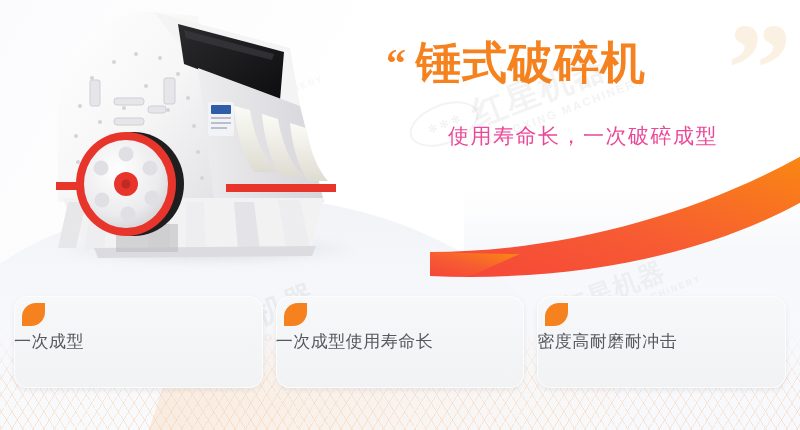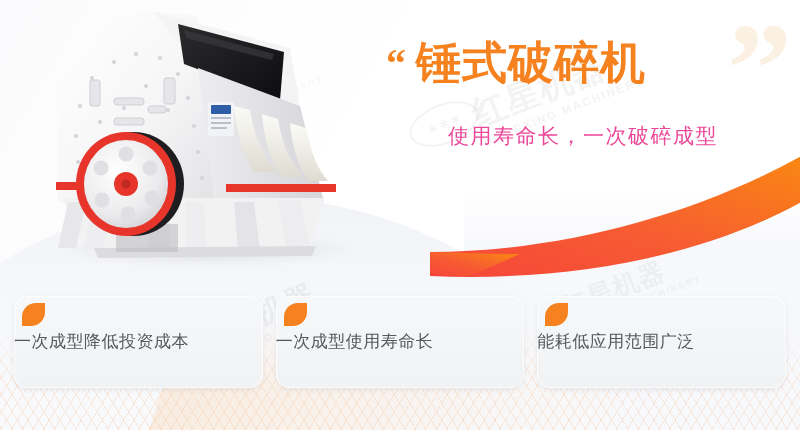--- a/index.html
+++ b/index.html
@@ -329,27 +329,26 @@
   </div>
   <div class="subheadline">使用寿命长，一次破碎成型</div>
 
   <div class="mesh"></div>
   <div class="mesh-fan"></div>
 
   <div class="cards">
     <div class="card">
       <span class="card-accent"></span>
       <span class="card-l1">一次成型</span>
-      <span class="card-l2">降低投资成本</span>
     </div>
     <div class="card">
       <span class="card-accent"></span>
       <span class="card-l1">一次成型</span>
       <span class="card-l2">使用寿命长</span>
     </div>
     <div class="card">
       <span class="card-accent"></span>
-      <span class="card-l1">能耗低</span>
-      <span class="card-l2">应用范围广泛</span>
+      <span class="card-l1">密度高</span>
+      <span class="card-l2">耐磨耐冲击</span>
     </div>
   </div>
 
 </div>
 
 </body></html>

